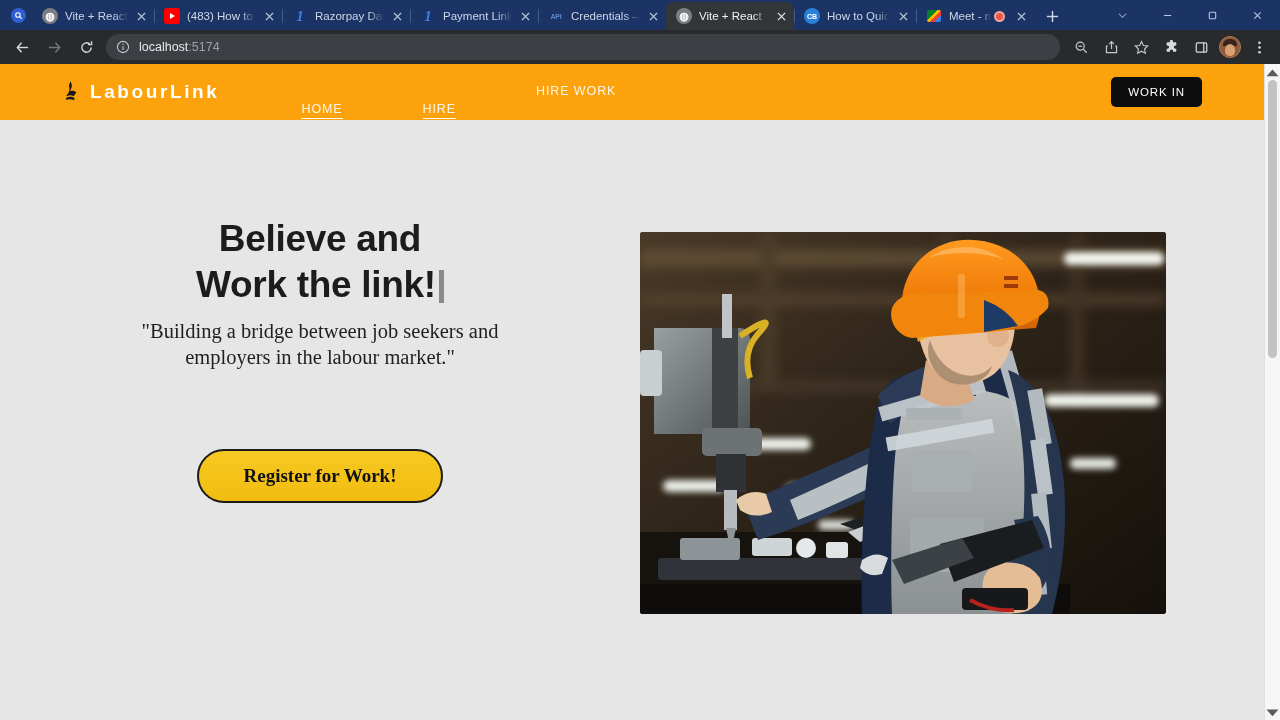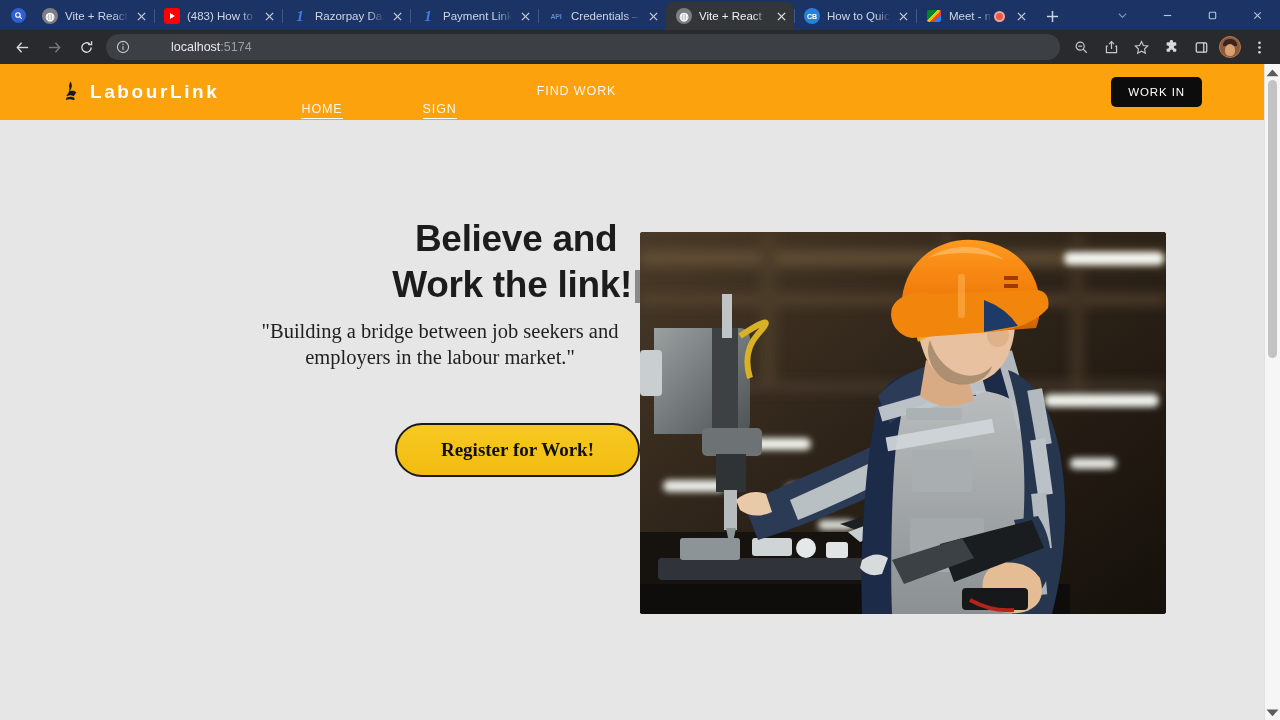--- a/index.html
+++ b/index.html
@@ -112,21 +112,20 @@
     display:flex;align-items:center;justify-content:center;
     border-radius: 50%;
   }
   .tbtn svg { width: 15px; height: 15px; }
   .omnibox {
     flex: 1; height: 26px;
     background: #3c3f43; border-radius: 13px;
     display: flex; align-items: center;
     margin: 0 6px 0 4px;
     padding: 0 10px;
-    gap: 32px;
   }
   .omnibox .info { width:14px;height:14px;flex:0 0 14px;margin-right:9px; }
   .omni-url { font-size: 12.5px; color: #9aa0a6; white-space: nowrap; }
   .omni-url b { color: #e8eaed; font-weight: 400; }
   .tbtn-right { width: 26px; height: 26px; }
   .avatar-btn {
     width: 22px; height: 22px; border-radius: 50%;
     margin: 0 3px;
     background: #8c5a3c;
     display:flex;align-items:center;justify-content:center;
@@ -175,21 +174,21 @@
     border: none;
   }
 
   .hero {
     display: flex; align-items: flex-start;
     padding-top: 56px;
   }
   .hero-left {
     width: 640px;
     display: flex; flex-direction: column;
-    align-items: flex-end;
+    align-items: center;
     padding-top: 40px;
   }
   .hero-h1 {
     font-size: 37px; font-weight: 700;
     color: #1c1c1c; line-height: 1.23;
     text-align: center;
     letter-spacing: -0.3px;
   }
   .hero-h1 .caret {
     display: inline-block;
@@ -199,21 +198,21 @@
     margin-left: 3px;
   }
   .hero-sub {
     font-family: "Liberation Serif", serif;
     font-size: 20.5px; color: #1f1f1f;
     line-height: 1.28; text-align: center;
     margin-top: 11px;
     max-width: 400px;
   }
   .hero-btn {
-    margin-top: 53px;
+    margin-top: 79px;
     background: linear-gradient(#f7c922, #f2bc10);
     border: 2.5px solid #1a1a1a;
     border-radius: 40px;
     padding: 14px 44px;
     font-family: "Liberation Serif", serif;
     font-size: 19px; font-weight: 700; color: #111;
   }
 
   .hero-right { flex: 1; padding-top: 56px; }
   .hero-img {
@@ -474,22 +473,22 @@
         <div class="brand">
           <svg class="brand-logo" viewBox="0 0 30 30">
             <path d="M9.5 3 C12.5 6 11.5 11 9 14 C12 13 15 13.5 16.5 15.5 L13.5 20 C11 18.5 8 18.5 6 20 L5 19 C8 16.5 9.5 12 8 8 Z" fill="#1a1a1a"></path>
             <path d="M5 21.5 C8 20 12 20 14.5 21.8 L14 24.5 C10.5 23 7 23 4.4 24.2 Z" fill="#1a1a1a"></path>
           </svg>
           <span class="brand-name">LabourLink</span>
         </div>
 
         <div class="navlinks">
           <span class="navlink underlined">HOME</span>
-          <span class="navlink underlined">SIGN</span>
-          <span class="navlink">FIND WORK</span>
+          <span class="navlink underlined">HIRE</span>
+          <span class="navlink">HIRE WORK</span>
         </div>
 
         <button class="signin">WORK IN</button>
       </div>
 
       <div class="hero">
         <div class="hero-left">
           <h1 class="hero-h1">
             <span>Believe and</span><br>
             <span>Work the link!</span><span class="caret"></span>

